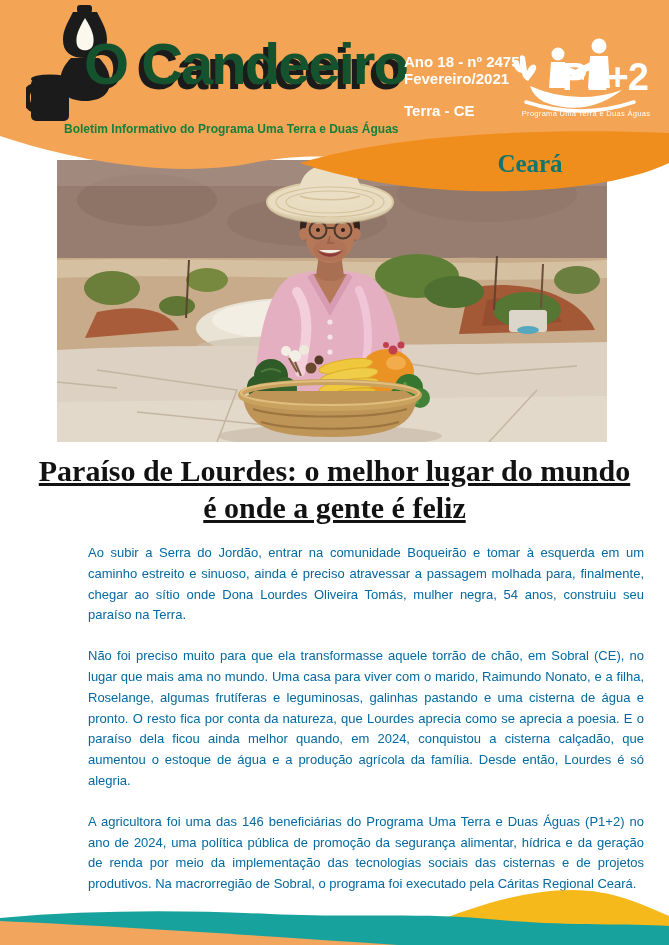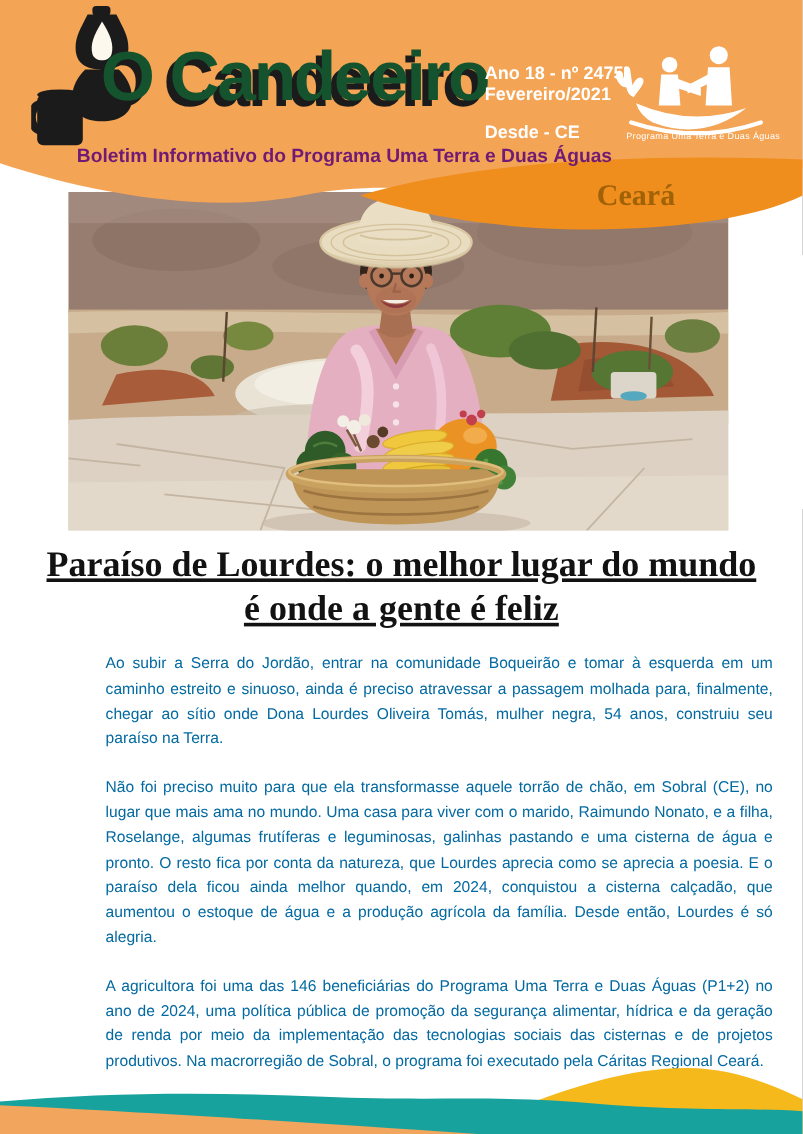--- a/index.html
+++ b/index.html
@@ -13,40 +13,40 @@
   .header-curves { position:absolute; left:0; top:0; width:669px; height:200px; z-index:2; }
   .lamp { position:absolute; left:26px; top:5px; width:92px; height:122px; z-index:3; }
   .title {
     position:absolute; left:84px; top:30px; z-index:3;
     font-size:58px; font-weight:900; letter-spacing:-2px; color:#14532d;
     text-shadow:-5px 5px 0 #1b1b1b;
     font-family:"Liberation Sans", sans-serif; white-space:nowrap;
   }
   .subtitle {
     position:absolute; left:64px; top:122px; z-index:3;
-    font-size:16px; font-weight:bold; color:#701a75; white-space:nowrap;
+    font-size:12px; font-weight:bold; color:#15803d; white-space:nowrap;
   }
   .edition {
     position:absolute; left:404px; top:53px; z-index:3;
     color:#ffffff; font-size:15px; font-weight:bold; line-height:17px;
   }
   .edition-city { margin-top:15px; }
   .logo { position:absolute; left:506px; top:34px; width:160px; height:86px; z-index:3; }
   .logo-art { position:absolute; left:0; top:0; width:160px; height:86px; }
   .logo-text {
     position:absolute; left:56px; top:22px; color:#ffffff;
     font-size:38px; font-weight:900; letter-spacing:-1px;
   }
   .logo-tagline {
     position:absolute; left:0; bottom:2px; width:100%; text-align:center;
     color:#ffffff; font-size:7.5px; letter-spacing:.3px; white-space:nowrap;
   }
   .region-badge {
     position:absolute; left:415px; top:150px; width:230px; z-index:4;
-    text-align:center; color:#a16207; font-size:25px; font-weight:bold;
+    text-align:center; color:#0f766e; font-size:25px; font-weight:bold;
     font-family:"Liberation Serif", serif;
   }
   
   .photo { position:absolute; left:57px; top:160px; width:550px; height:282px; z-index:1; }
   
   .headline {
     position:absolute; left:30px; top:452px; width:609px; z-index:1;
     text-align:center; color:#121212;
     font-family:"Liberation Serif", serif; font-weight:bold;
     font-size:30px; line-height:37px;text-decoration:underline;
@@ -78,35 +78,36 @@
     <rect x="5" y="74" width="38" height="42" rx="5" fill="#1b1b1b"></rect>
     <path d="M7,82 C-2,84 -2,102 8,104" stroke="#1b1b1b" stroke-width="7" fill="none"></path>
   </svg>
 
   <div class="title">O Candeeiro</div>
   <div class="subtitle">Boletim Informativo do Programa Uma Terra e Duas Águas</div>
 
   <div class="edition">
     <div>Ano 18 - nº 2475</div>
     <div>Fevereiro/2021</div>
-    <div class="edition-city">Desde - CE</div>
+    <div class="edition-city">Terra - CE</div>
   </div>
 
   <div class="logo">
     <svg class="logo-art" viewBox="0 0 160 86" aria-hidden="true">
       <path d="M14,22 q3,-2 5,1 l2,14 q4,-8 8,-6 q3,2 -1,8 l-6,8 q-5,-2 -6,-8 q-6,-1 -8,-7 q-2,-6 2,-6 q3,0 4,6 Z" fill="#ffffff"></path>
       <circle cx="52" cy="20" r="6.5" fill="#ffffff"></circle>
       <path d="M45,28 L59,28 L61,54 L43,54 Z" fill="#ffffff"></path>
       <path d="M57,31 L78,39 L78,46 L57,39 Z" fill="#ffffff"></path>
       <circle cx="93" cy="12" r="7.5" fill="#ffffff"></circle>
       <path d="M84,22 L102,22 L104,54 L82,54 Z" fill="#ffffff"></path>
       <path d="M86,27 L67,37 L67,44 L86,35 Z" fill="#ffffff"></path>
       <path d="M24,52 Q70,72 116,56 Q80,84 38,68 Q27,62 24,52 Z" fill="#ffffff"></path>
       <path d="M20,68 Q75,86 128,68" stroke="#ffffff" stroke-width="3.5" fill="none" stroke-linecap="round"></path>
     </svg>
+    <div class="logo-text">P1+2</div>
     <div class="logo-tagline">Programa Uma Terra e Duas Águas</div>
   </div>
 
   <div class="photo">
     <svg viewBox="0 0 550 282" width="550" height="282" aria-hidden="true">
 
       <rect width="550" height="282" fill="#CBB497"></rect>
 
       <path d="M0,0 H550 V98 C 480,106 420,92 360,101 C 280,111 200,99 120,107 C 70,111 30,105 0,101 Z" fill="#977D70"></path>
       <ellipse cx="90" cy="40" rx="70" ry="26" fill="#83685D" opacity="0.45"></ellipse>

